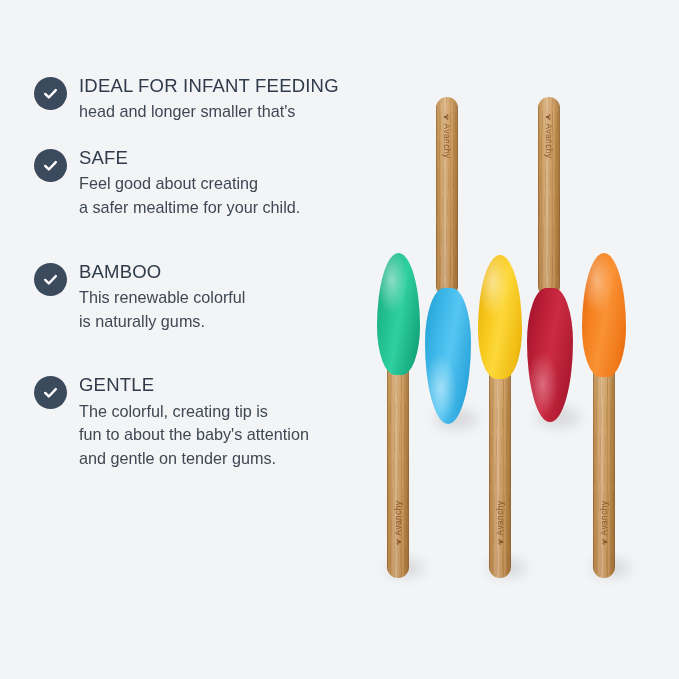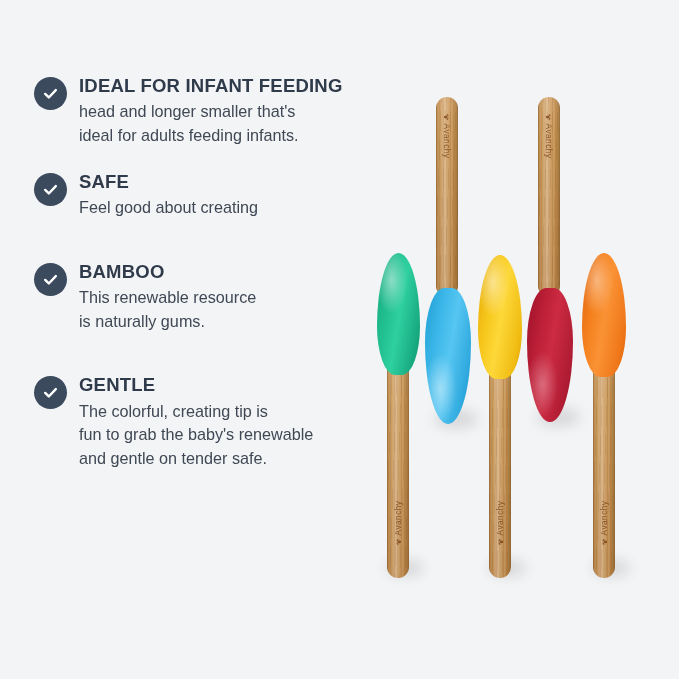--- a/index.html
+++ b/index.html
@@ -49,21 +49,21 @@
     border-radius: 50%;
     background: #3c4a5e;
     display: flex;
     align-items: center;
     justify-content: center;
   }
   .check-badge svg { display: block; }
 
   .feature-title {
     font-size: 18.5px;
-    font-weight: bold;
+    font-weight: normal;
     letter-spacing: 0.2px;
     color: #2f3a4a;
     line-height: 1.25;
     margin-bottom: 3px;
     white-space: nowrap;
   }
 
   .feature-body {
     font-size: 16.2px;
     line-height: 1.47;
@@ -182,60 +182,60 @@
 
     <div class="feature f0">
       <span class="check-badge">
         <svg width="17" height="17" viewBox="0 0 24 24" aria-hidden="true">
           <path d="M4.5 12.6 L9.6 17.6 L19.5 7.2" fill="none" stroke="#ffffff" stroke-width="3.4" stroke-linecap="round" stroke-linejoin="round"></path>
         </svg>
       </span>
       <div class="feature-title">IDEAL FOR INFANT FEEDING</div>
       <div class="feature-body">
         <span class="ln">head and longer smaller that's</span>
-        <span class="ln">ideal for adults feeding infants.</span>
       </div>
     </div>
 
     <div class="feature f1">
       <span class="check-badge">
         <svg width="17" height="17" viewBox="0 0 24 24" aria-hidden="true">
           <path d="M4.5 12.6 L9.6 17.6 L19.5 7.2" fill="none" stroke="#ffffff" stroke-width="3.4" stroke-linecap="round" stroke-linejoin="round"></path>
         </svg>
       </span>
       <div class="feature-title">SAFE</div>
       <div class="feature-body">
         <span class="ln">Feel good about creating</span>
+        <span class="ln">a safer mealtime for your child.</span>
       </div>
     </div>
 
     <div class="feature f2">
       <span class="check-badge">
         <svg width="17" height="17" viewBox="0 0 24 24" aria-hidden="true">
           <path d="M4.5 12.6 L9.6 17.6 L19.5 7.2" fill="none" stroke="#ffffff" stroke-width="3.4" stroke-linecap="round" stroke-linejoin="round"></path>
         </svg>
       </span>
       <div class="feature-title">BAMBOO</div>
       <div class="feature-body">
-        <span class="ln">This renewable resource</span>
+        <span class="ln">This renewable colorful</span>
         <span class="ln">is naturally gums.</span>
       </div>
     </div>
 
     <div class="feature f3">
       <span class="check-badge">
         <svg width="17" height="17" viewBox="0 0 24 24" aria-hidden="true">
           <path d="M4.5 12.6 L9.6 17.6 L19.5 7.2" fill="none" stroke="#ffffff" stroke-width="3.4" stroke-linecap="round" stroke-linejoin="round"></path>
         </svg>
       </span>
       <div class="feature-title">GENTLE</div>
       <div class="feature-body">
         <span class="ln">The colorful, creating tip is</span>
-        <span class="ln">fun to grab the baby's renewable</span>
-        <span class="ln">and gentle on tender safe.</span>
+        <span class="ln">fun to about the baby's attention</span>
+        <span class="ln">and gentle on tender gums.</span>
       </div>
     </div>
 
   </div>
 
   <div class="spoons">
 
     <div class="spoon">
       <div class="shadow-soft" style="left:12px; top:560px; width:38px; height:16px;"></div>
 

